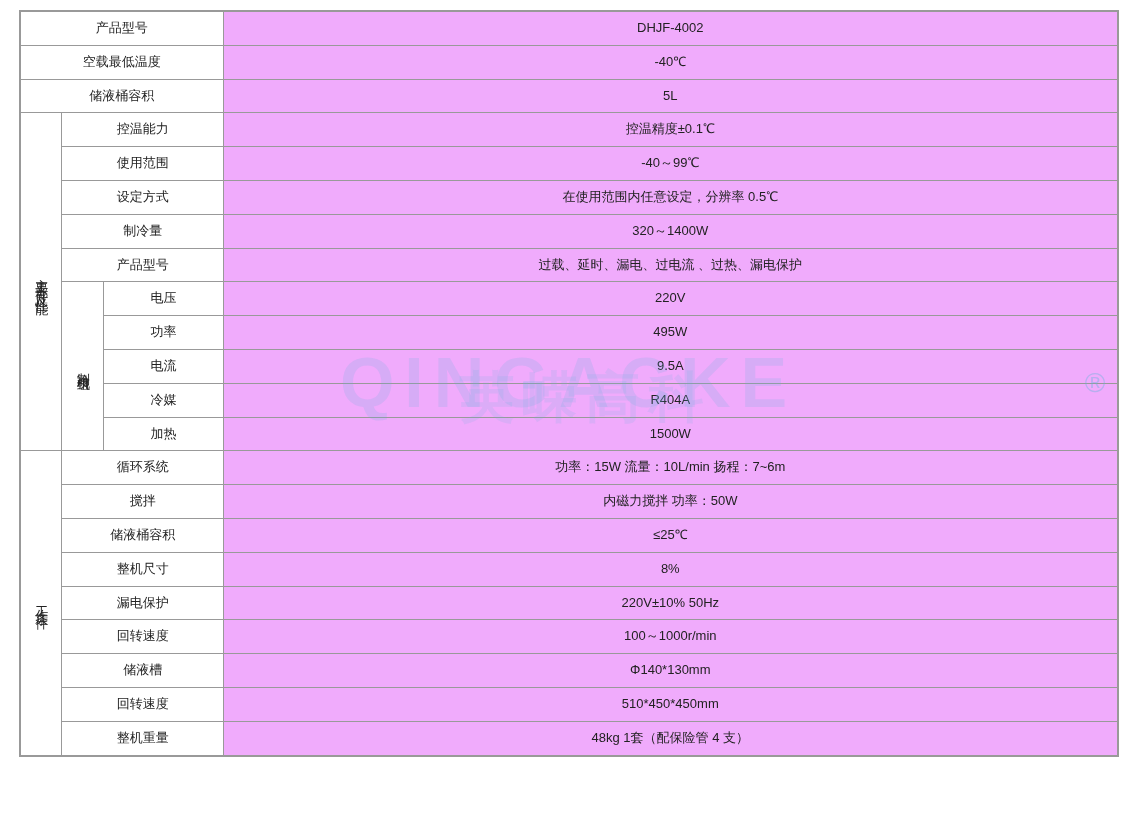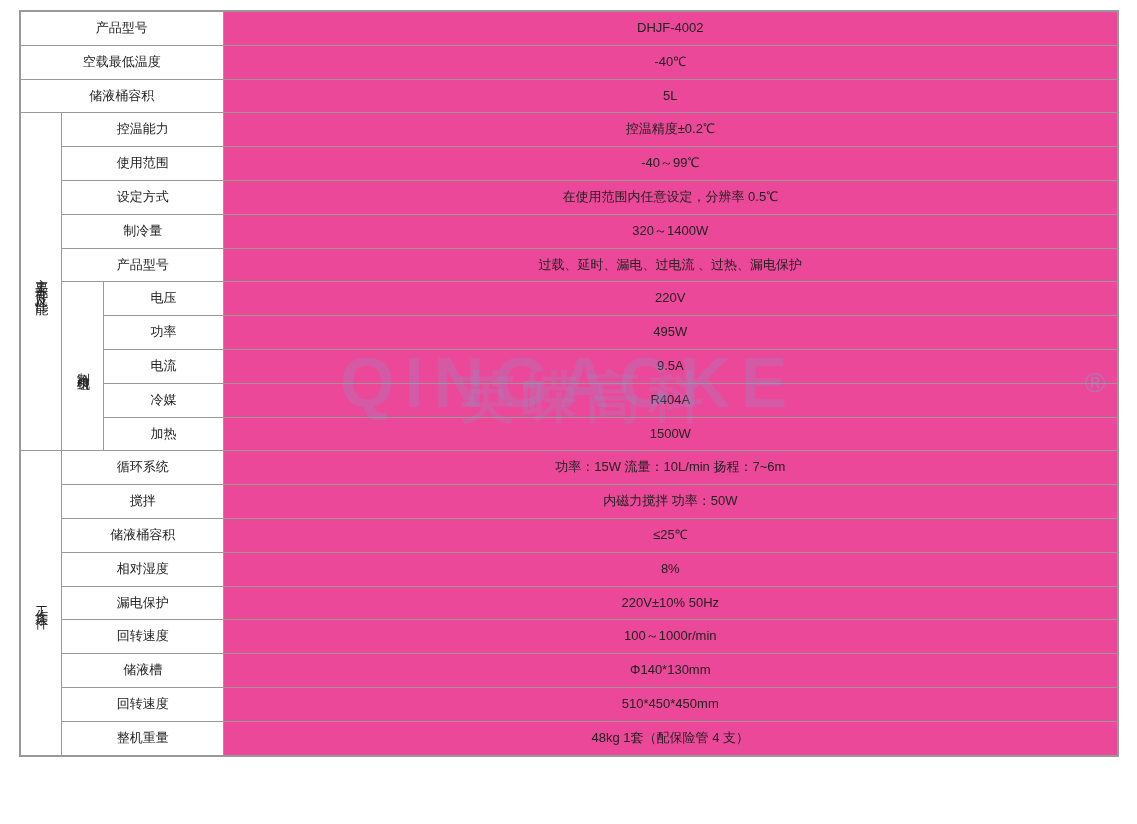--- a/index.html
+++ b/index.html
@@ -29,21 +29,21 @@
       vertical-align: middle;
       color: #222;
       line-height: 1.6;
     }
     .label-cell {
       background: #fff;
       font-weight: normal;
       width: 120px;
     }
     .value-cell {
-      background: #ec4899;
+      background: #f0abfc;
     }
     .main-section-label {
       writing-mode: vertical-rl;
       text-orientation: upright;
       letter-spacing: 4px;
       font-size: 13px;
       width: 28px;
       text-align: center;
       vertical-align: middle;
     }
@@ -120,21 +120,21 @@
     </tr>
 
     <tr>
       <td colspan="3" class="label-cell">储液桶容积</td>
       <td colspan="1" class="value-cell">5L</td>
     </tr>
 
     <tr>
       <td rowspan="10" class="main-section-label">主要部件及性能</td>
       <td colspan="2" class="label-cell">控温能力</td>
-      <td class="value-cell">控温精度±0.2℃</td>
+      <td class="value-cell">控温精度±0.1℃</td>
     </tr>
     <tr>
       <td colspan="2" class="label-cell">使用范围</td>
       <td class="value-cell">-40～99℃</td>
     </tr>
     <tr>
       <td colspan="2" class="label-cell">设定方式</td>
       <td class="value-cell">在使用范围内任意设定，分辨率 0.5℃</td>
     </tr>
     <tr>
@@ -175,21 +175,21 @@
     </tr>
     <tr>
       <td colspan="2" class="label-cell">搅拌</td>
       <td class="value-cell">内磁力搅拌  功率：50W</td>
     </tr>
     <tr>
       <td colspan="2" class="label-cell">储液桶容积</td>
       <td class="value-cell">≤25℃</td>
     </tr>
     <tr>
-      <td colspan="2" class="label-cell">相对湿度</td>
+      <td colspan="2" class="label-cell">整机尺寸</td>
       <td class="value-cell">8%</td>
     </tr>
     <tr>
       <td colspan="2" class="label-cell">漏电保护</td>
       <td class="value-cell">220V±10%   50Hz</td>
     </tr>
     <tr>
       <td colspan="2" class="label-cell">回转速度</td>
       <td class="value-cell">100～1000r/min</td>
     </tr>

